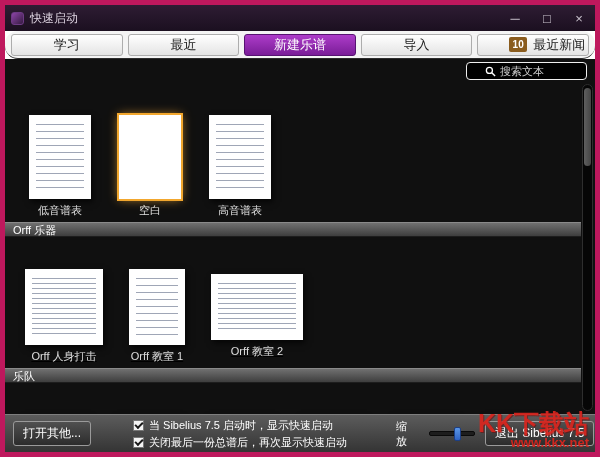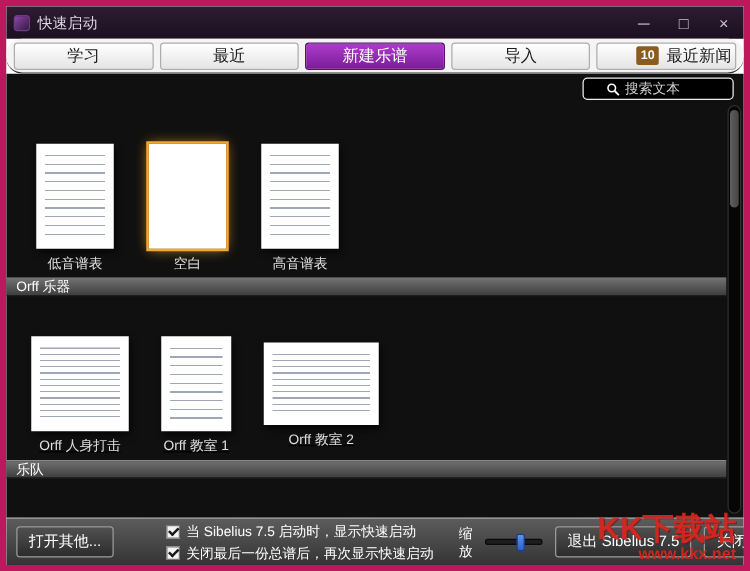--- a/index.html
+++ b/index.html
@@ -76,21 +76,21 @@
   .footer { height:38px; flex:0 0 auto; background:linear-gradient(#5c5c5c,#343434);
             border-top:1px solid #7e7e7e; display:flex; align-items:center; padding:0 8px; gap:10px; }
   .btn { background:linear-gradient(#505050,#2c2c2c); border:1px solid #9a9a9a; border-radius:3px;
          color:#fff; font-size:12px; padding:3px 9px; white-space:nowrap; font-family:inherit; }
   .checks { display:flex; flex-direction:column; gap:2px; }
   .check-row { display:flex; align-items:center; gap:5px; font-size:11px; color:#fff; white-space:nowrap;padding-left:32px; }
   .cb { width:11px; height:11px; background:#f4f4f4; border:1px solid #777; position:relative; flex:0 0 auto; }
   .cb::after { content:""; position:absolute; left:1px; top:1px; width:6px; height:3px;
                border-left:2px solid #1a1a1a; border-bottom:2px solid #1a1a1a; transform:rotate(-45deg); }
   .spacer { flex:1; }
-  .zoom { display:flex; align-items:center; gap:2px; color:#fff; font-size:11px; }
+  .zoom { display:flex; align-items:center; gap:14px; color:#fff; font-size:11px;margin-left:29px; }
   .slider { width:54px; height:5px; background:#1d1d1d; border:1px solid #0a0a0a;
             border-radius:2px; position:relative; }
   .slider-thumb { position:absolute; top:-5px; left:24px; width:7px; height:14px;
                   background:linear-gradient(#5b97e8,#2d62c4); border:1px solid #1c3f86; border-radius:2px; }
 
   
   .watermark { position:absolute; right:6px; bottom:2px; z-index:40; text-align:right;
                pointer-events:none; line-height:1.05; opacity:.95; }
   .wm-title { font-size:25px; font-weight:700; color:#d6261f; text-shadow:1px 1px 0 rgba(110,10,10,.6); }
   .wm-url   { font-size:13px; font-weight:700; color:#d6261f; }

